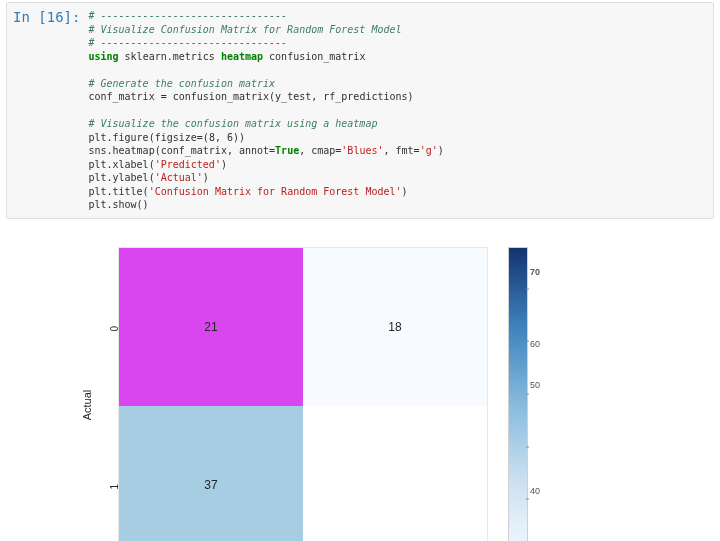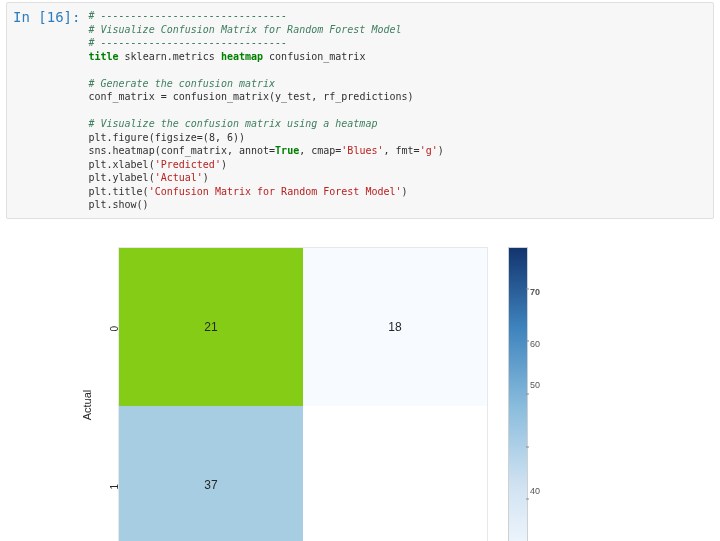--- a/index.html
+++ b/index.html
@@ -106,52 +106,52 @@
   .cb-dash { position:absolute; left:458px; width:3px; height:1px; background:#888; transform:translateY(-50%); }
 </style>
 </head>
 <body>
 
 <div class="cell">
   <div class="prompt">In [16]:</div>
   <div class="code"><span class="c-comment"># -------------------------------</span>
 <span class="c-comment"># Visualize Confusion Matrix for Random Forest Model</span>
 <span class="c-comment"># -------------------------------</span>
-<span class="c-kw">title</span><span> sklearn.metrics </span><span class="c-kw">heatmap</span><span> confusion_matrix</span>
+<span class="c-kw">using</span><span> sklearn.metrics </span><span class="c-kw">heatmap</span><span> confusion_matrix</span>
 
 <span class="c-comment"># Generate the confusion matrix</span>
 <span>conf_matrix </span><span class="c-par">=</span><span> confusion_matrix(y_test, rf_predictions)</span>
 
 <span class="c-comment"># Visualize the confusion matrix using a heatmap</span>
 <span>plt.figure(figsize</span><span class="c-par">=</span><span>(</span><span>8</span><span>, </span><span>6</span><span>))</span>
 <span>sns.heatmap(conf_matrix, annot</span><span class="c-par">=</span><span class="c-kw">True</span><span>, cmap</span><span class="c-par">=</span><span class="c-str">'Blues'</span><span>, fmt</span><span class="c-par">=</span><span class="c-str">'g'</span><span>)</span>
 <span>plt.xlabel(</span><span class="c-str">'Predicted'</span><span>)</span>
 <span>plt.ylabel(</span><span class="c-str">'Actual'</span><span>)</span>
 <span>plt.title(</span><span class="c-str">'Confusion Matrix for Random Forest Model'</span><span>)</span>
 <span>plt.show()</span></div>
 </div>
 
 <div class="output">
   <div class="y-axis-label">Actual</div>
 
   <div class="heatmap">
-    <div class="cell-hm" id="hm1" style="background: #84cc16; color: rgb(38, 38, 38);">21</div>
+    <div class="cell-hm" id="hm1" style="background: #d946ef; color: rgb(38, 38, 38);">21</div>
     <div class="cell-hm" id="hm2" style="background: rgb(247, 251, 255); color: rgb(38, 38, 38);">18</div>
     <div class="cell-hm" id="hm3" style="background: rgb(167, 205, 227); color: rgb(38, 38, 38);">37</div>
   </div>
 
   <div class="ytick" style="top:101px">0</div>
   <div class="ytick" style="top:259px">1</div>
 
   <div class="colorbar" id="cbar" style="background: linear-gradient(to top, rgb(247, 251, 255) 0%, rgb(208, 226, 242) 25%, rgb(137, 188, 221) 50%, rgb(62, 131, 189) 75%, rgb(18, 52, 111) 100%);"></div>
   <div id="cb-ticks">
       <div class="cb-dash" style="top: 274.8px;"></div>
       <div class="cb-tick" style="top: 274.8px; margin-top: 48px;">30</div>
       <div class="cb-dash" style="top: 222.133px;"></div>
       <div class="cb-tick" style="top: 226px; margin-top: 40px;">40</div>
       <div class="cb-dash" style="top: 169.467px;"></div>
       <div class="cb-tick" style="top: 160px;">50</div>
       <div class="cb-dash" style="top: 116.8px;"></div>
       <div class="cb-tick" style="top: 119px;">60</div>
       <div class="cb-dash" style="top: 64.1333px;"></div>
-      <div class="cb-tick" style="top: 67px; font-weight: bold;">70</div>
+      <div class="cb-tick" style="top: 47px; font-weight: bold;">70</div>
     </div>
 </div>
 
 </body></html>

